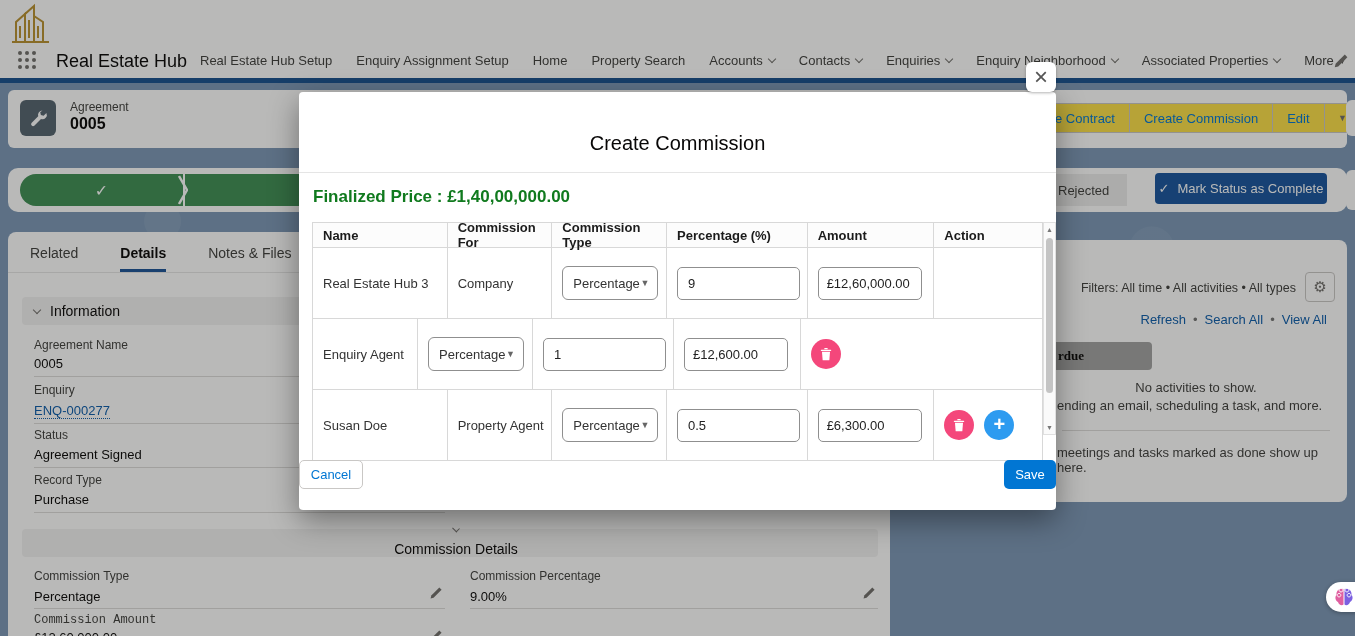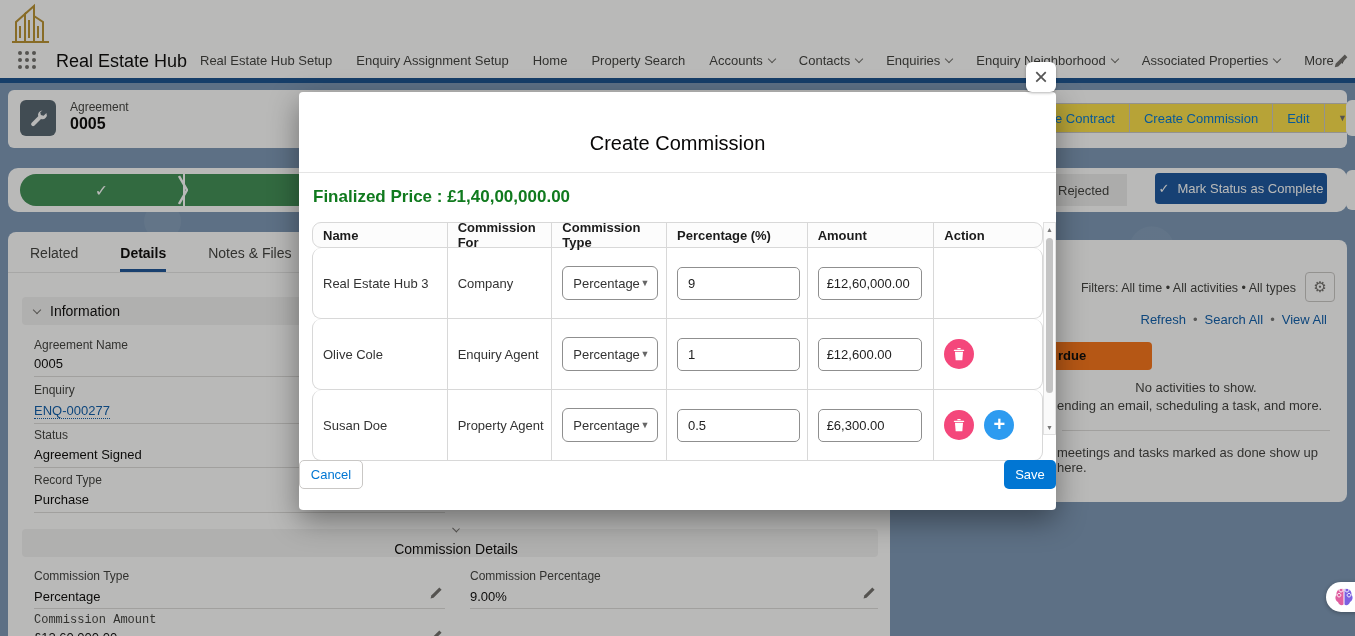--- a/index.html
+++ b/index.html
@@ -71,35 +71,35 @@
   .fline { height:1px; background:#dddbda; z-index:12; }
   .pencil { z-index:13; }
 
   
   .rightcard { left:920px; top:240px; width:427px; height:262px; background:#fff; border-radius:8px; z-index:11; }
   .filtersline { left:920px; top:281px; width:376px; text-align:right; font-size:12.5px; color:#3e3e3c; z-index:12; }
   .gearbtn { left:1305px; top:272px; width:30px; height:30px; border:1px solid #c9c7c5; border-radius:4px; display:flex; align-items:center; justify-content:center; color:#706e6b; font-size:15px; background:#fff; z-index:12; }
   .linksline { left:920px; top:312px; width:407px; text-align:right; font-size:13px; z-index:12; }
   .linksline a { color:#0b5cab; text-decoration:none; }
   .linksline .dot { color:#747474; margin:0 7px; }
-  .odtab { left:1020px; top:342px; width:132px; height:28px; background:#f97316; border-radius:4px; z-index:12; }
+  .odtab { left:1020px; top:342px; width:132px; height:28px; background:#a3a3a3; border-radius:4px; z-index:12;font-family:Liberation Serif, serif; }
   .odtab span { position:absolute; left:38px; top:6px; font-size:13px; font-weight:bold; color:#080707; }
   .acttext { font-size:13px; color:#3e3e3c; z-index:12; }
   .actline { left:1062px; top:430px; width:268px; height:1px; background:#dddbda; z-index:12; }
 
   
   .dim { left:0; top:0; width:1355px; height:636px; background:rgba(24,22,20,.30); z-index:50; }
 
   
   .modal { left:299px; top:92px; width:757px; height:418px; background:#fff; border-radius:4px; box-shadow:0 10px 30px rgba(0,0,0,.4); z-index:60; }
   .mtitle { position:absolute; left:0; top:40px; width:100%; text-align:center; font-size:20px; color:#080707; }
   .mdivider { position:absolute; left:0; top:80px; width:100%; height:1px; background:#e5e5e5; }
   .mprice { position:absolute; left:14px; top:95px; font-size:17px; font-weight:bold; color:#107a1e; }
   .mtable { position:absolute; left:13px; top:130px; width:731px; font-size:13px; color:#333; }
-  .trow { display:flex; border-left:1px solid #d8d8d8; border-right:1px solid #d8d8d8; border-bottom:1px solid #d8d8d8;border-radius:9px; }
+  .trow { display:flex; border-left:1px solid #d8d8d8; border-right:1px solid #d8d8d8; border-bottom:1px solid #d8d8d8; }
   .trow.head { border-top:1px solid #d8d8d8; background:#fcfcfc; font-weight:bold; color:#1b1b1b; }
   .tcell { border-right:1px solid #d8d8d8; display:flex; align-items:center; padding-left:10px; gap:10px; }
   .tcell:last-child { border-right:none; }
   .trow.head .tcell { height:24px; }
   .trow.body .tcell { height:70px; }
   .c1{width:135px;} .c2{width:105px;} .c3{width:115px;} .c4{width:141px;} .c5{width:127px;} .c6{width:108px;}
   .combo { width:96px; height:34px; border:1px solid #8f8f8f; border-radius:6px; display:flex; align-items:center; padding:0 8px 0 10px; justify-content:space-between; background:#fff; }
   .combo .caret { font-size:9px; color:#666; }
   .numinput { width:123px; height:33px; border:1px solid #8f8f8f; border-radius:5px; padding-left:10px; font-size:13px; color:#222; font-family:"Liberation Sans",sans-serif; outline:none; background:#fff; }
   .amtinput { width:104px; height:33px; border:1px solid #8f8f8f; border-radius:5px; padding-left:8px; font-size:13px; color:#222; font-family:"Liberation Sans",sans-serif; outline:none; background:#fff; }
@@ -360,21 +360,20 @@
       <div class="tcell c4">
           <input class="numinput" value="9" style="">
         </div>
       <div class="tcell c5">
           <input class="amtinput" value="£12,60,000.00" style="">
         </div>
       <div class="tcell c6"></div>
     </div>
 
     <div class="trow body">
-      <div class="tcell c1">Olive Cole</div>
       <div class="tcell c2">Enquiry Agent</div>
       <div class="tcell c3">
         <div class="combo">
           <span>Percentage</span>
             <span class="caret">▼</span>
         </div>
       </div>
       <div class="tcell c4">
           <input class="numinput" value="1" style="">
         </div>

